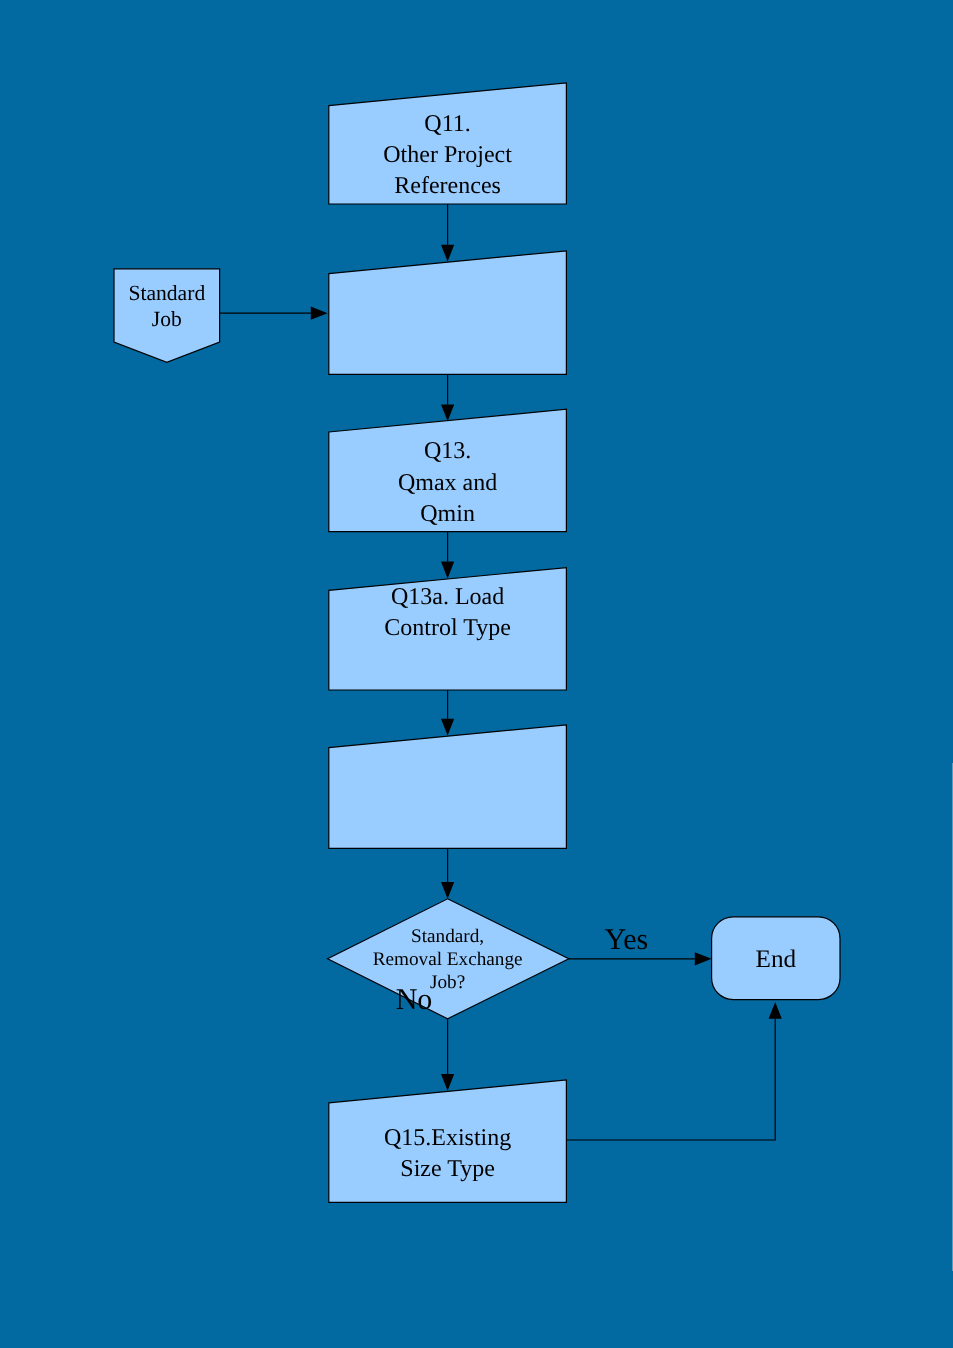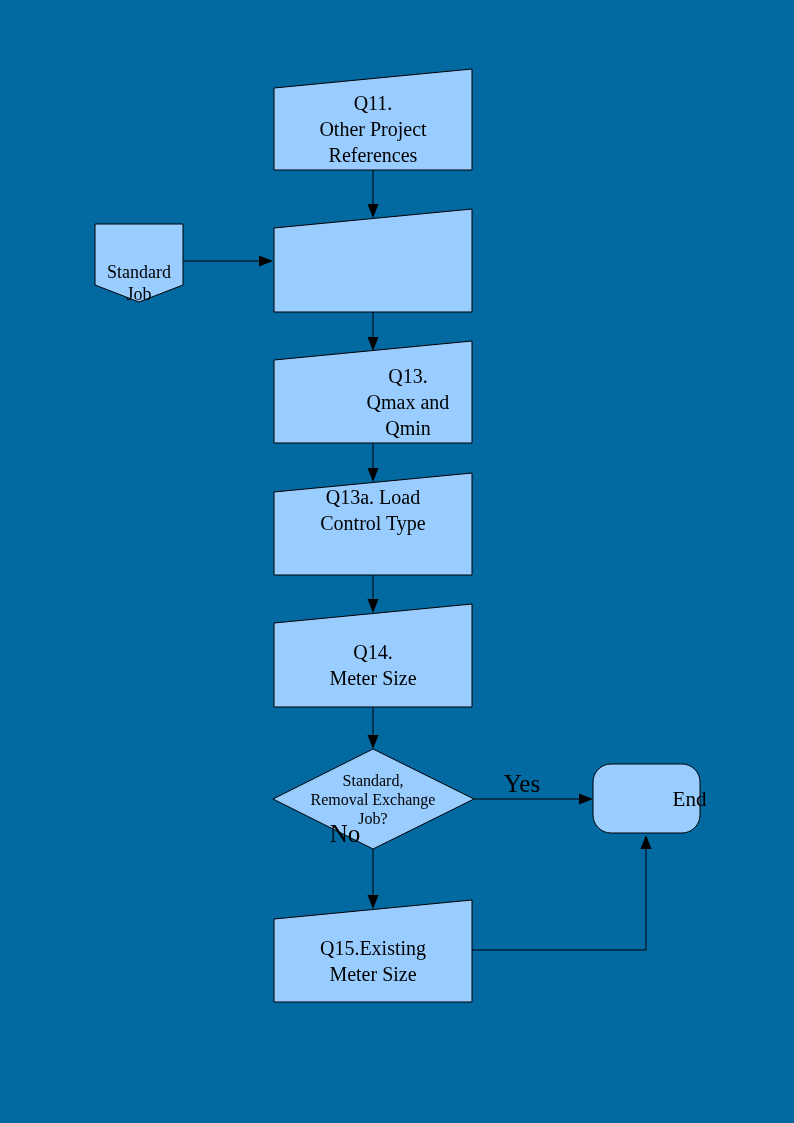--- a/index.html
+++ b/index.html
@@ -83,40 +83,38 @@
     <polygon class="shape" points="274,623 472,604 472,707 274,707" fill="#99CCFF"></polygon>
     <polygon class="shape" points="373,749 474,799 373,849 273,799" fill="#99CCFF"></polygon>
     <rect class="shape" x="593" y="764" width="107" height="69" rx="18" ry="18" fill="#99CCFF"></rect>
     <polygon class="shape" points="274,919 472,900 472,1002 274,1002" fill="#99CCFF"></polygon>
   </svg>
 
   <div class="label node-label" style="left:274px; top:88px;  width:198px; height:82px;">Q11.
 Other Project
 References</div>
 
-  <div class="label pent-label" style="left:95px; top:224px; width:88px; height:62px;margin-top:28px;">Standard
+  <div class="label pent-label" style="left:95px; top:224px; width:88px; height:62px;">Standard
 Job</div>
 
 
-  <div class="label node-label" style="left:274px; top:360px; width:198px; height:83px;padding-left:35px;">Q13.
+  <div class="label node-label" style="left:274px; top:360px; width:198px; height:83px;">Q13.
 Qmax and
 Qmin</div>
 
   <div class="label node-label" style="left:274px; top:468px; width:198px; height:83px;">Q13a. Load
 Control Type</div>
 
-  <div class="label node-label" style="left:274px; top:623px; width:198px; height:84px;">Q14.
-Meter Size</div>
 
   <div class="label small-label" style="left:278px; top:764px; width:190px; height:70px;">Standard,
 Removal Exchange
 Job?</div>
 
-  <div class="label end-label" style="left:593px; top:764px; width:107px; height:69px;padding-left:43px;">End</div>
+  <div class="label end-label" style="left:593px; top:764px; width:107px; height:69px;">End</div>
 
   <div class="label node-label" style="left:274px; top:919px; width:198px; height:83px;">Q15.Existing
-Meter Size</div>
+Size Type</div>
 
   <div class="label edge-label" style="left:492px; top:770px; width:60px; height:28px;">Yes</div>
 
   <div class="label edge-label" style="left:315px; top:820px; width:60px; height:28px;">No</div>
 
 </div>
 
 </body></html>

